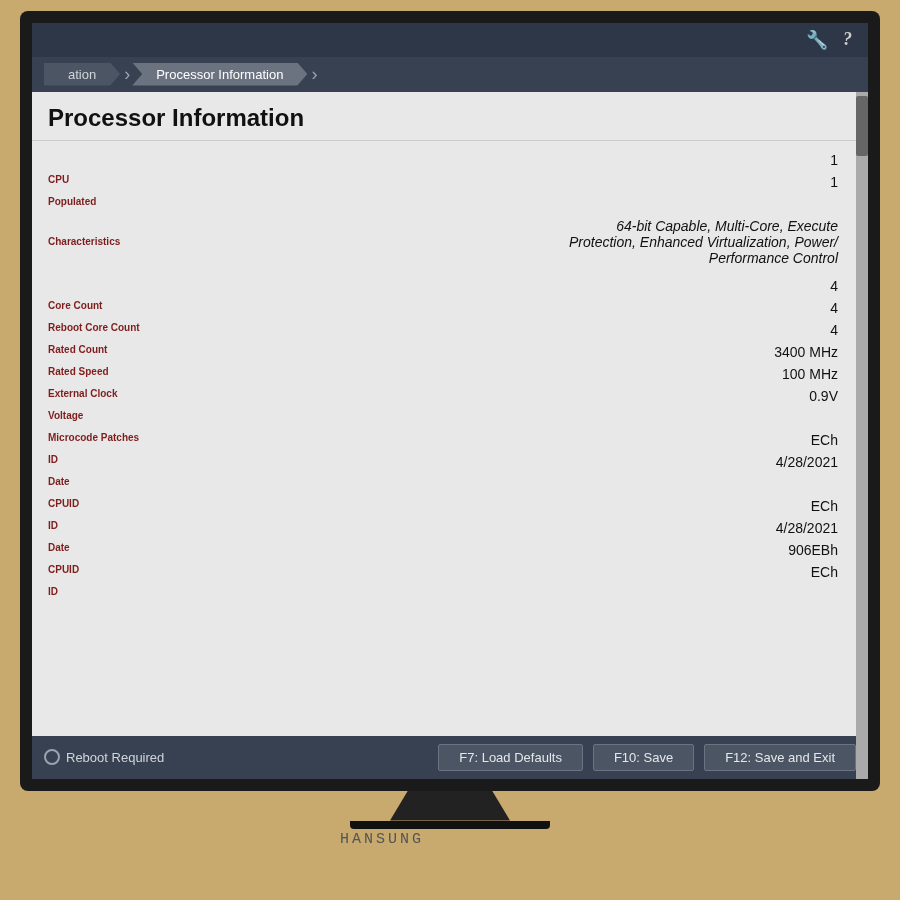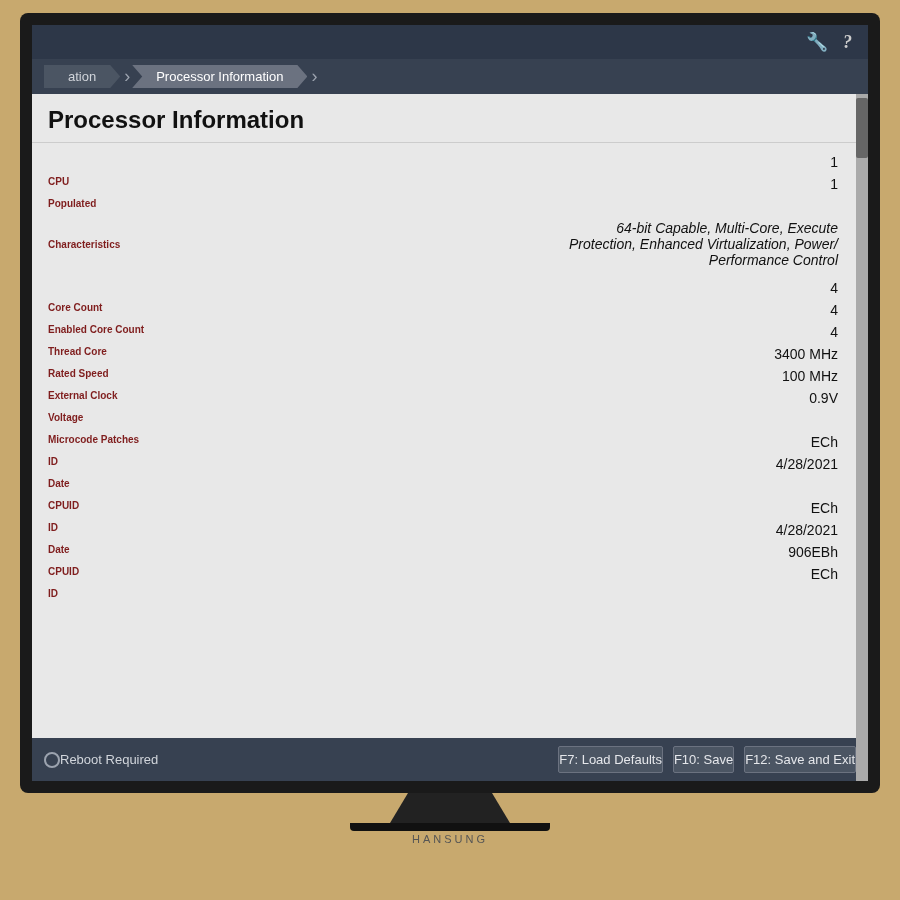--- a/index.html
+++ b/index.html
@@ -163,41 +163,42 @@
       background: #374151;
       display: flex;
       align-items: center;
       padding: 8px 12px;
       gap: 10px;
     }
 
     .reboot-indicator {
       display: flex;
       align-items: center;
+      gap: 6px;
       margin-right: auto;
     }
 
     .reboot-circle {
       width: 16px;
       height: 16px;
       border-radius: 50%;
       border: 2px solid #9ca3af;
       background: transparent;
     }
 
     .reboot-label {
       color: #d1d5db;
       font-size: 13px;
     }
 
     .bottom-btn {
       background: #4b5563;
       color: #e5e7eb;
       border: 1px solid #6b7280;
-      padding: 5px 0;
+      padding: 5px 20px;
       font-size: 13px;
       cursor: pointer;
       border-radius: 2px;
     }
 
     
     .monitor-stand {
       width: 120px;
       height: 30px;
       background: #222;
@@ -257,26 +258,26 @@
           <div class="info-row no-label" style="margin-top:6px;">
             <span class="info-value">4</span>
           </div>
 
           <div class="info-row">
             <span class="info-label">Core Count</span>
             <span class="info-value">4</span>
           </div>
 
           <div class="info-row">
-            <span class="info-label">Enabled Core Count</span>
+            <span class="info-label">Reboot Core Count</span>
             <span class="info-value">4</span>
           </div>
 
           <div class="info-row">
-            <span class="info-label">Thread Core</span>
+            <span class="info-label">Rated Count</span>
             <span class="info-value">3400 MHz</span>
           </div>
 
           <div class="info-row">
             <span class="info-label">Rated Speed</span>
             <span class="info-value">100 MHz</span>
           </div>
 
           <div class="info-row">
             <span class="info-label">External Clock</span>
@@ -341,15 +342,15 @@
           <button class="bottom-btn">F10: Save</button>
           <button class="bottom-btn">F12: Save and Exit</button>
         </div>
       </div>
 
     </div>
   </div>
 
   <div class="monitor-stand"></div>
   <div style="width:200px; height:8px; background:#111; margin:0 auto; border-radius:0 0 4px 4px;"></div>
-  <div style="width:220px; text-align:center; color:#555; font-size:11px; padding:2px 0; background:transparent; letter-spacing:3px; font-family:Liberation Sans, sans-serif;">HANSUNG</div>
+  <div style="width:220px; color:#555; font-size:15px; padding:2px 0; background:transparent; letter-spacing:3px; font-family:Liberation Mono, monospace;">HANSUNG</div>
 
 </div>
 
 </body></html>

